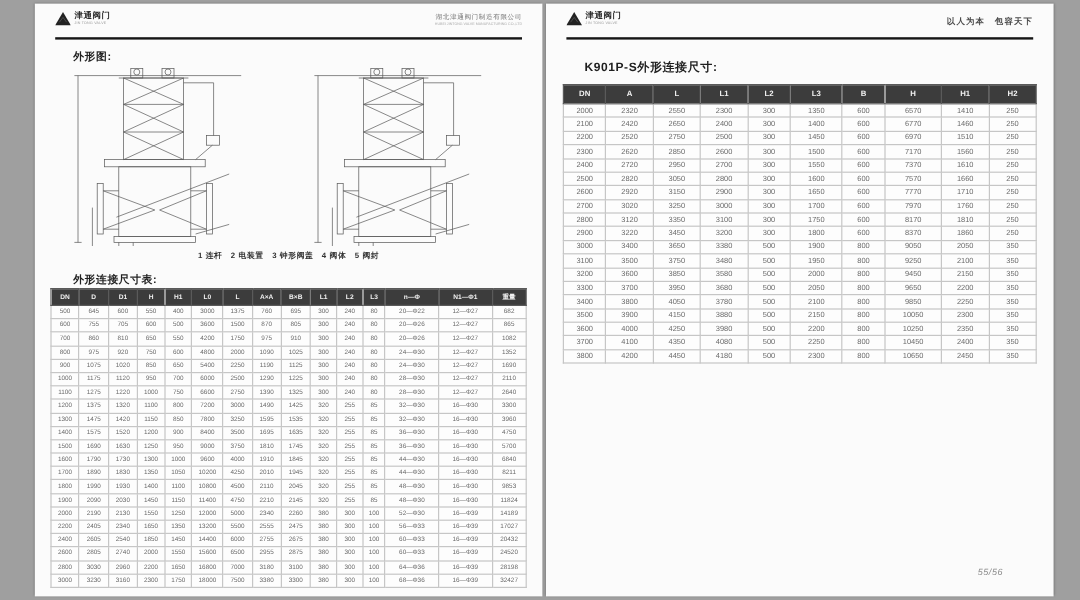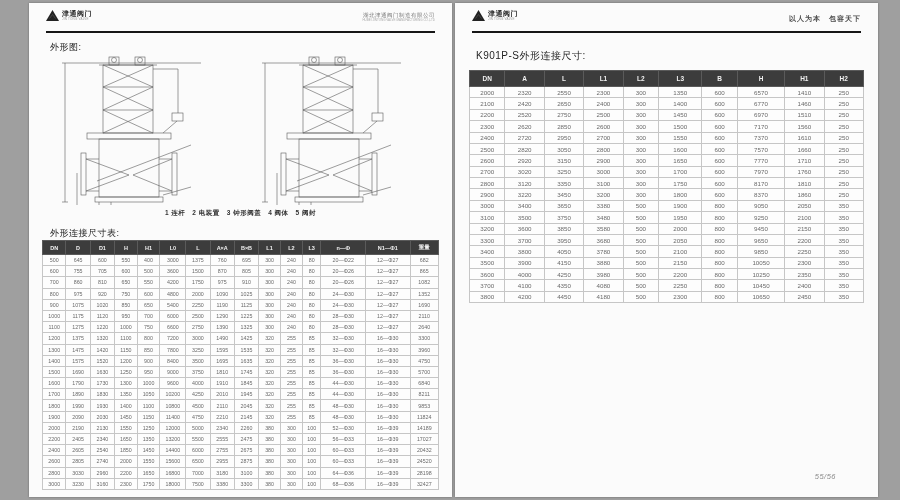--- a/index.html
+++ b/index.html
@@ -17,21 +17,21 @@
   .brand{position:absolute;left:0;top:0;display:flex;align-items:flex-start;gap:3px;}
   .brand-txt{display:flex;flex-direction:column;line-height:1;}
   .brand-name{font-size:7px;font-weight:bold;color:#2b2b2b;letter-spacing:.5px;}
   .brand-sub{font-size:3px;color:#999;margin-top:1px;letter-spacing:.2px;}
   .hdr-right{position:absolute;right:0;top:2px;text-align:right;line-height:1.2;}
   .company{font-size:5.5px;color:#777;letter-spacing:.5px;}
   .company-sub{font-size:3px;color:#aaa;}
   .slogan{font-size:7px;color:#4a4a4a;font-weight:bold;letter-spacing:1px;margin-top:3px;}
   .hdr-rule{position:absolute;top:28px;left:17px;right:17px;height:2px;background:#161616;}
 
-  .sec-title{position:absolute;left:21px;font-size:9px;font-weight:normal;color:#1f1f1f;letter-spacing:.5px;}
+  .sec-title{position:absolute;left:32px;font-size:9px;font-weight:bold;color:#1f1f1f;letter-spacing:.5px;}
 
   
   .drawing{position:absolute;top:52px;left:18px;}
   .parts-caption{position:absolute;top:206px;left:0;right:0;text-align:center;font-size:6.5px;color:#333;font-weight:bold;letter-spacing:.5px;}
 
   
   table{border-collapse:collapse;table-layout:fixed;background:#fdfdfd;}
   th{background:#3c3c3c;color:#f1f1f1;font-weight:bold;border:0.5px solid #5a5a5a;text-align:center;overflow:hidden;white-space:nowrap;}
   td{color:#6a6a6a;text-align:center;border:0.5px solid #c6c6c6;overflow:hidden;white-space:nowrap;}
 

